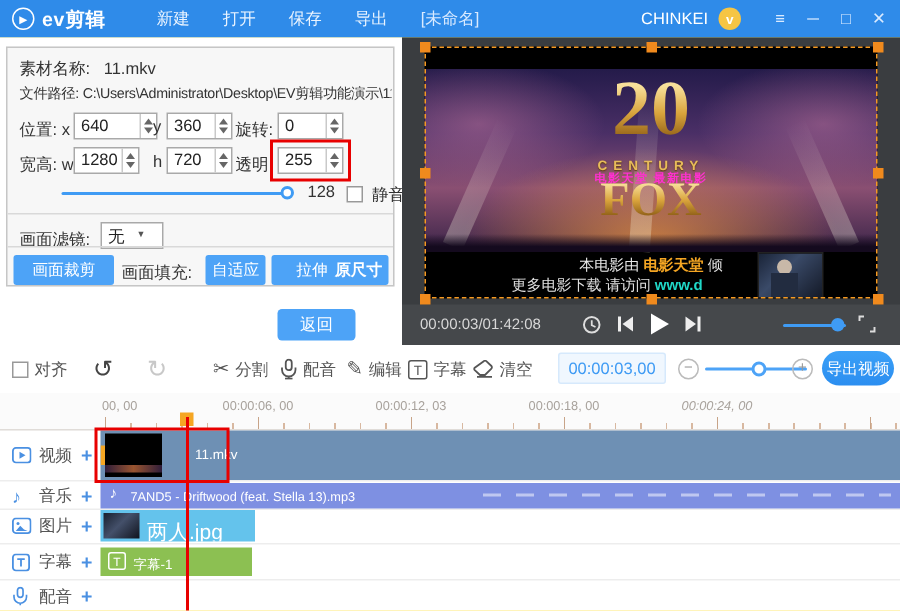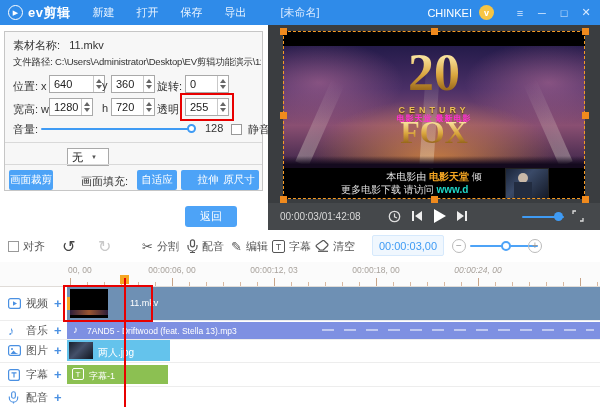--- a/index.html
+++ b/index.html
@@ -5,21 +5,21 @@
   * { margin:0; padding:0; box-sizing:border-box; }
   html,body { width:600px; height:407px; }
   body { font-family:"Liberation Sans","DejaVu Sans",sans-serif; background:#fff; overflow:hidden; }
   .app { position:relative; width:600px; height:407px; background:#fde047; }
 
   
   .titlebar { position:absolute; left:0; top:0; width:600px; height:25px; background:#2f8be9; display:flex; align-items:center; color:#fff; }
   .logo { display:flex; align-items:center; margin-left:8px; }
   .logo-circle { width:15px; height:15px; border:1.5px solid #fff; border-radius:50%; display:flex; align-items:center; justify-content:center; font-size:7px; color:#fff; }
   .logo-name { font-size:13px; font-weight:bold; margin-left:5px; letter-spacing:.5px; }
-  .menu { display:flex; margin-left:22px;font-family:Liberation Serif, serif; }
+  .menu { display:flex; margin-left:34px;font-family:Liberation Serif, serif; }
   .menu-item { font-size:11px; color:#eaf4ff; margin-right:22px; cursor:pointer; }
   .doc-title { position:absolute; left:50%; transform:translateX(-50%); font-size:11px; color:#d9eaff; }
   .tb-right { position:absolute; right:6px; top:0; height:25px; display:flex; align-items:center; }
   .username { font-size:11px; color:#fff; margin-right:7px; }
   .avatar { width:15px; height:15px; border-radius:50%; background:#f6c544; color:#fff; font-size:9px; font-weight:bold; display:flex; align-items:center; justify-content:center; margin-right:12px; }
   .winbtn { width:16px; text-align:center; font-size:11px; color:#d9eaff; margin-left:6px; cursor:pointer; }
 
   
   .left-panel { position:absolute; left:0; top:25px; width:268px; height:212px; background:#fff; }
   .prop-box { position:absolute; left:4px; top:6px; width:259px; height:160px; background:#f7f7f7; border:1px solid #c6c6c6; }
@@ -198,43 +198,43 @@
       <div class="prow" style="top:70px; left:152px;">透明</div>
       <div class="spin" style="left:180px; top:66px; width:44px;">
         <span class="num">255</span>
         <span class="arrows">
             <i class="tri-up"></i>
             <i class="tri-dn"></i>
           </span>
       </div>
       <div class="hl-red" style="left:175px; top:61px; width:54px; height:28px;"></div>
 
-      <div class="prow" style="top:90px; left:8px;">音量:</div>
       <div class="slider-track" style="left:36px; top:96px; width:152px;"></div>
       <div class="slider-knob" style="left:182px; top:92px;"></div>
       <div class="prow" style="top:90px; left:200px;">128</div>
       <div class="prow" style="top:90px; left:226px;">
         <span class="cb"></span>
         <span style="margin-left:3px;">静音</span>
       </div>
 
       <div class="sep-h" style="top:110px;"></div>
 
+      <div class="prow" style="top:120px; left:8px;">画面滤镜:</div>
       <div class="dropdown" style="left:62px; top:116px; width:42px;">
         <span>无</span>
         <span class="caret">▼</span>
       </div>
 
       <div class="sep-h" style="top:132px;"></div>
 
-      <div class="blue-btn" style="left:4px; top:138px; width:44px; height:20px;">画面裁剪</div>
+      <div class="blue-btn" style="left:4px; top:138px; width:67px; height:20px;">画面裁剪</div>
       <div class="prow" style="top:142px; left:76px;">画面填充:</div>
       <div class="blue-btn" style="left:132px; top:138px; width:40px; height:20px;">自适应</div>
       <div class="blue-btn" style="left:176px; top:138px; width:54px; height:20px;">拉伸</div>
-      <div class="blue-btn" style="left:214px; top:138px; width:40px; height:20px;">原尺寸</div>
+      <div class="blue-btn" style="left:214px; top:138px; width:40px; height:20px;font-weight:bold;">原尺寸</div>
     </div>
 
     <div class="back-btn">返回</div>
   </div>
 
   <div class="preview">
     <div class="video">
       <div class="sky">
         <div class="beam" style="left:30px; bottom:0; transform:rotate(24deg);"></div>
         <div class="beam" style="right:30px; bottom:0; transform:rotate(-24deg);"></div>
@@ -344,20 +344,21 @@
             <path d="M3 11.3 h10" stroke="#555" stroke-width="1.2"></path>
           </svg>
       </span>
       <span>清空</span>
     </div>
     <div class="time-box">00:00:03,00</div>
     <div class="zoom-circle" style="left:452px;">−</div>
     <div class="zoom-line"></div>
     <div class="zoom-knob"></div>
     <div class="zoom-circle" style="left:528px;">+</div>
+    <div class="export-btn">导出视频</div>
   </div>
 
   <div class="timeline">
     <div class="ruler">
       <span class="r-label" style="left:68px;text-align:right;">00, 00</span>
       <span class="r-label" style="left:172px; transform:translateX(-50%);">00:00:06, 00</span>
       <span class="r-label" style="left:274px; transform:translateX(-50%);">00:00:12, 03</span>
       <span class="r-label" style="left:376px; transform:translateX(-50%);">00:00:18, 00</span>
       <span class="r-label" style="left:478px; transform:translateX(-50%);font-style:italic;">00:00:24, 00</span>
       <div class="ticks-minor"></div>
@@ -421,21 +422,21 @@
       <span class="v-thumb"></span>
       <span class="clip-name" style="left:63px; top:11px;">11.mkv</span>
     </div>
     <div class="clip clip-music">
       <span style="position:absolute; left:6px; top:2px; font-size:10px;">♪</span>
       <span class="clip-name" style="left:20px; top:4px; font-size:8.5px;">7AND5 - Driftwood (feat. Stella 13).mp3</span>
       <span class="m-dashes"></span>
     </div>
     <div class="clip clip-image">
       <span class="i-thumb"></span>
-      <span class="clip-name" style="left:31px; top:6px; font-size:10px;">两人.jpg</span>
+      <span class="clip-name" style="left:31px; top:6px; font-size:14px;">两人.jpg</span>
     </div>
     <div class="clip clip-sub">
       <span class="t-badge">T</span>
       <span class="clip-name" style="left:22px; top:5px;">字幕-1</span>
     </div>
 
     <div class="sel-clip"></div>
     <div class="playhead-head"></div>
     <div class="playhead-line"></div>
   </div>

